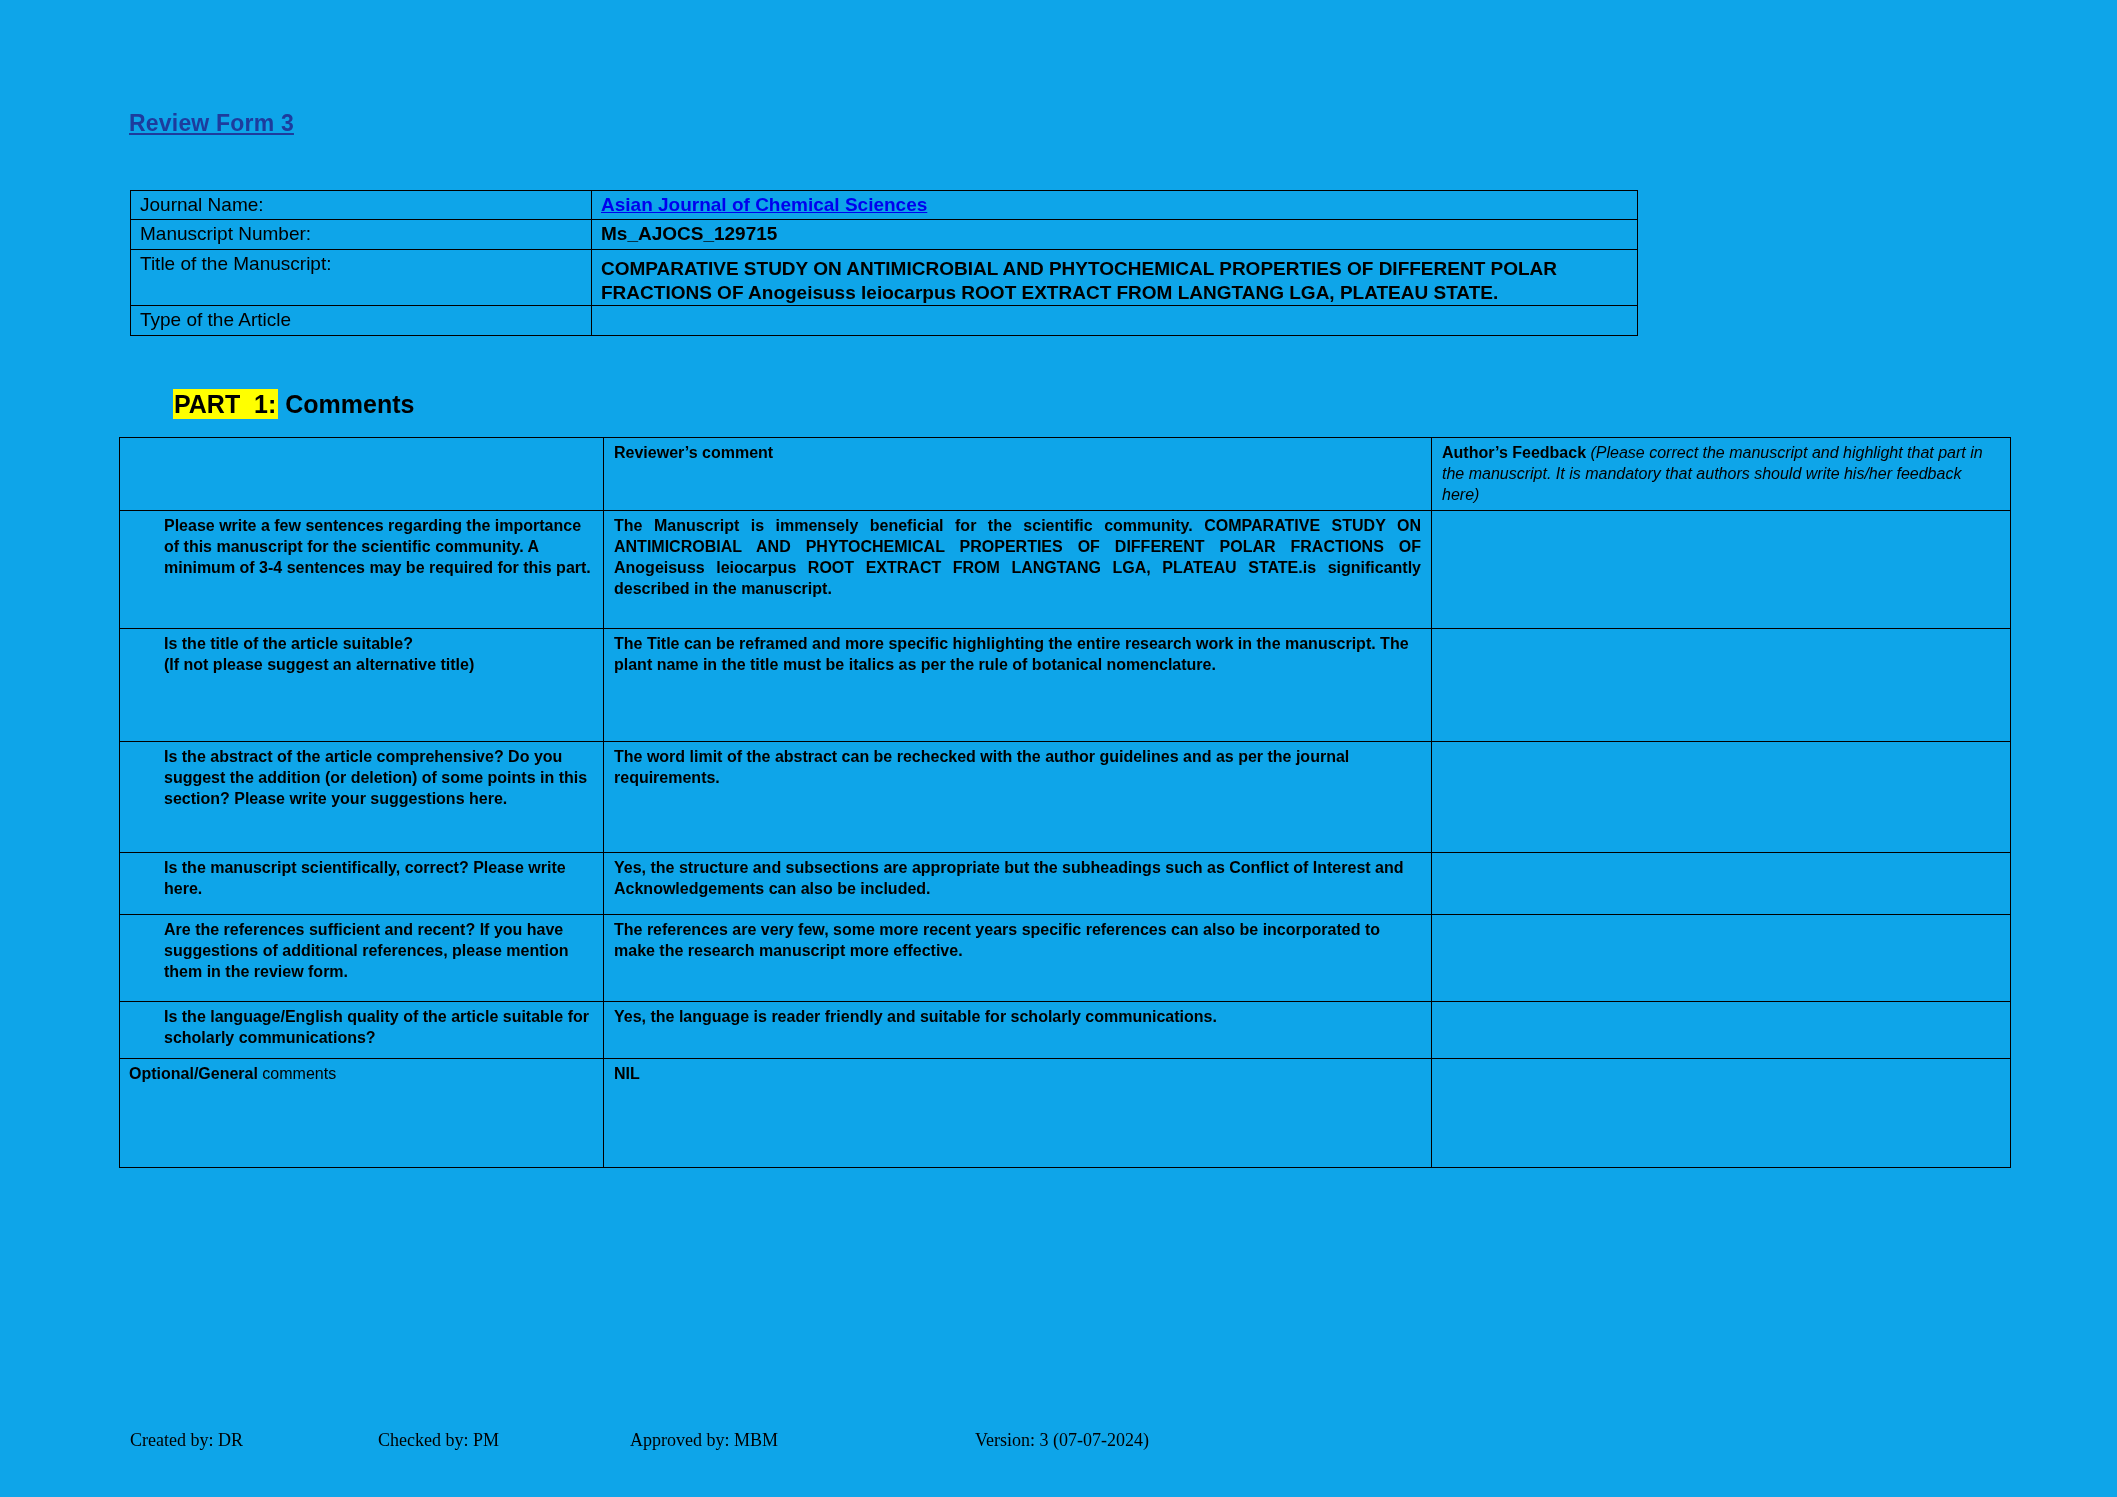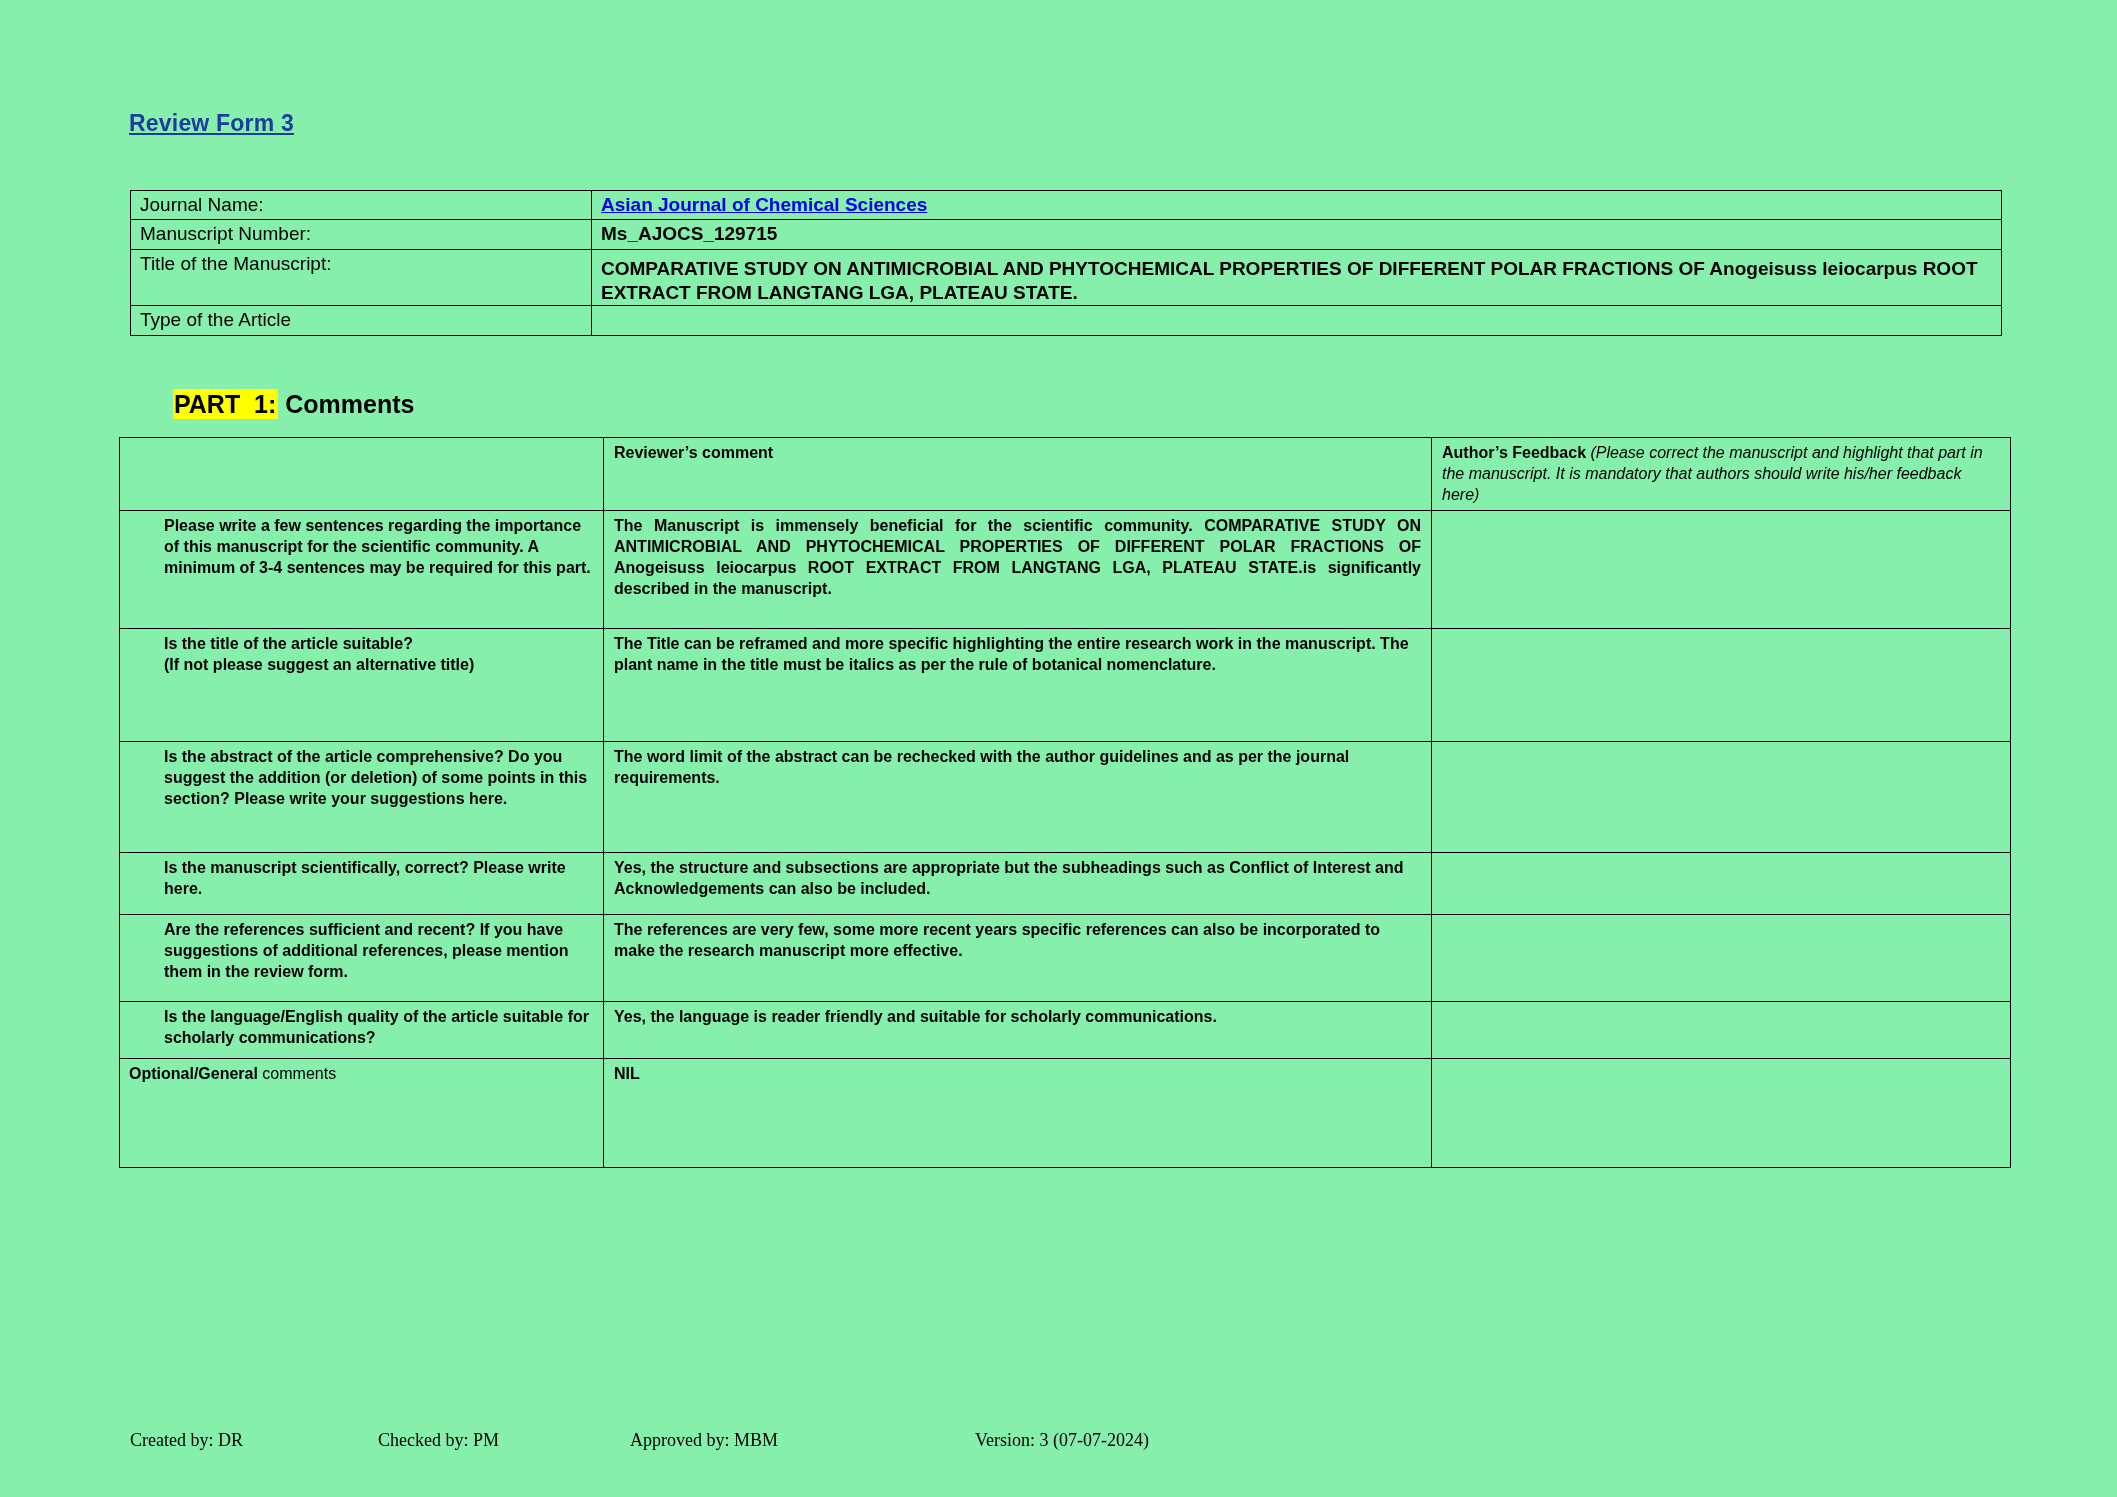--- a/index.html
+++ b/index.html
@@ -3,36 +3,36 @@
 <meta charset="utf-8">
 <style>
   * { box-sizing: border-box; }
   html, body { margin: 0; padding: 0; background: #ffffff; }
   body {
     width: 2117px; height: 1497px; position: relative;
     font-family: "Liberation Sans", sans-serif;
     color: #000000;
     -webkit-font-smoothing: antialiased;
   }
-  .page { position: absolute; inset: 0; background: #86efac; overflow: hidden; }
+  .page { position: absolute; inset: 0; background: #0ea5e9; overflow: hidden; }
 
   
   .doc-title {
     position: absolute; left: 129px; top: 110px; margin: 0;
     font-size: 23px; font-weight: bold; color: #1d3c9d;
     text-decoration: underline;
     letter-spacing: 0.2px;
   }
 
   
   table { border-collapse: collapse; table-layout: fixed; }
   td { border: 1px solid #000; vertical-align: top; overflow: hidden; }
 
   
-  .header-table { position: absolute; left: 130px; top: 190px; width: 1872px; }
+  .header-table { position: absolute; left: 130px; top: 190px; width: 1508px; }
   .header-table td { font-size: 19px; padding: 2px 9px; line-height: 1.28; }
   .header-table .lbl { width: 461px; font-weight: normal; }
   .header-table .val { font-weight: bold; }
   .header-table .val-title { padding-top: 7px; padding-bottom: 0; }
   .header-table tr.r-short td { height: 27px; }
   a.journal-link { color: #0000ee; font-weight: bold; text-decoration: underline; cursor: pointer; }
 
   
   .part-heading {
     position: absolute; left: 129px; top: 390px;

